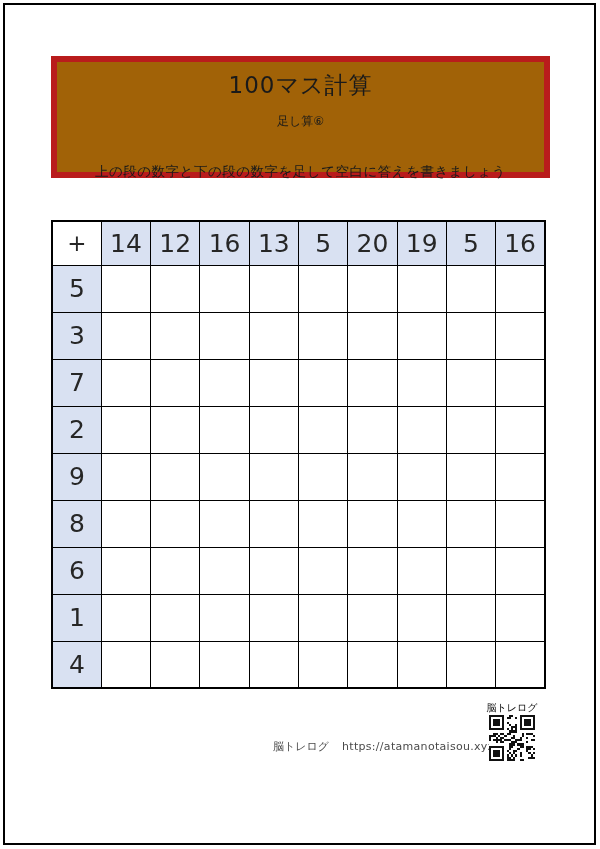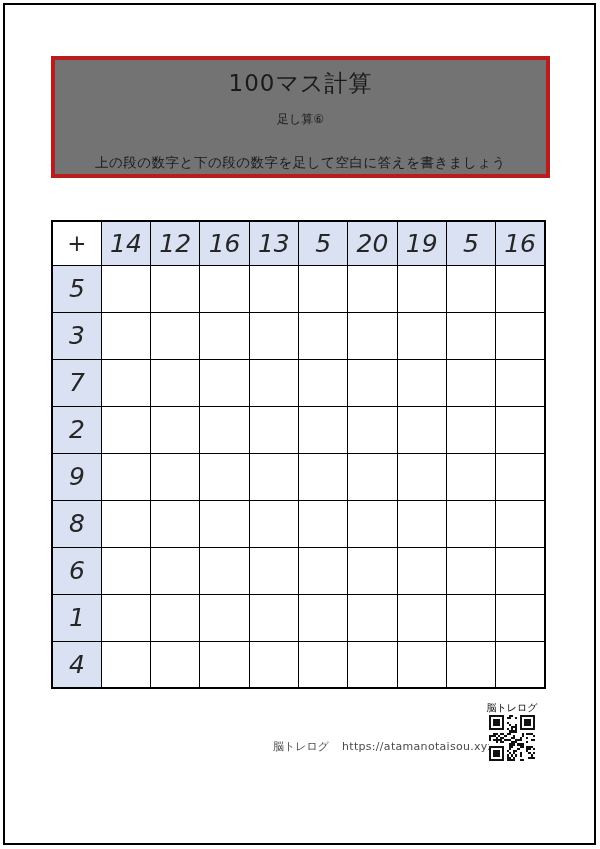--- a/index.html
+++ b/index.html
@@ -8,41 +8,41 @@
     font-family:"DejaVu Sans","Liberation Sans",sans-serif;
     overflow:hidden;
   }
   .page-frame {
     position:absolute; left:3px; top:3px; right:4px; bottom:4px;
     border:2px solid #000; pointer-events:none;
   }
   
   .title-box {
     position:absolute; left:51px; top:56px; width:499px; height:122px;
-    box-sizing:border-box; border:4px solid #b91c1c;
-    text-align:center; color:#1a1a1a; background:#737373;
+    box-sizing:border-box; border:6px solid #b91c1c;
+    text-align:center; color:#1a1a1a; background:#a16207;
   }
   .ws-title       { margin-top:10px; font-size:23px; line-height:27px; letter-spacing:1px; }
   .ws-subtitle    { margin-top:13px; font-size:12px; line-height:19px; }
-  .ws-instruction { margin-top:25px; font-size:13.5px; line-height:17px; letter-spacing:0.5px; }
+  .ws-instruction { margin-top:32px; font-size:13.5px; line-height:17px; letter-spacing:0.5px; }
   
   .calc-grid {
     position:absolute; left:51px; top:220px;
     width:495px; height:468px;
     border-collapse:collapse; table-layout:fixed;
     border:2px solid #000;
   }
   .calc-grid th, .calc-grid td {
     border:1px solid #000; padding:0;
     text-align:center; vertical-align:middle;
     font-weight:400; color:#262626;
   }
   .calc-grid thead tr { height:44px; }
   .calc-grid tbody tr { height:47px; }
-  th.colhead, th.rowhead { background:#d9e1f2; font-size:25px;font-style:italic; }
+  th.colhead, th.rowhead { background:#d9e1f2; font-size:25px; }
   th.op  { background:#ffffff; font-size:23px; }
   td.answer { background:#ffffff; }
   
   .footer-credit {
     position:absolute; left:273px; top:740px;
     font-size:11px; line-height:13px; color:#4a4a4a; white-space:nowrap;
   }
   .footer-credit .site-url { margin-left:13px; letter-spacing:0.3px; }
   .qr-block { position:absolute; left:486px; top:702px; width:52px; text-align:center; }
   .qr-label { font-size:10px; line-height:12px; color:#111; white-space:nowrap; }

